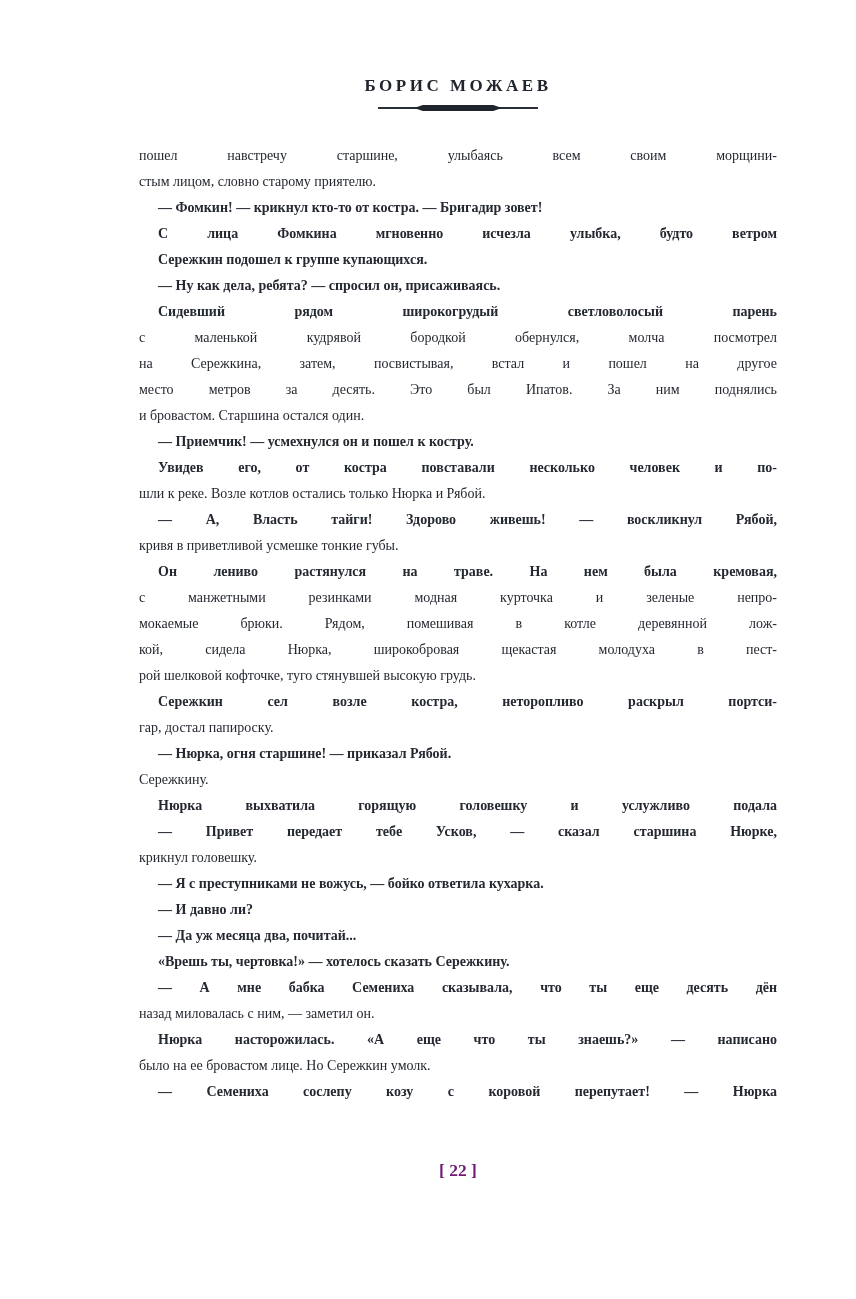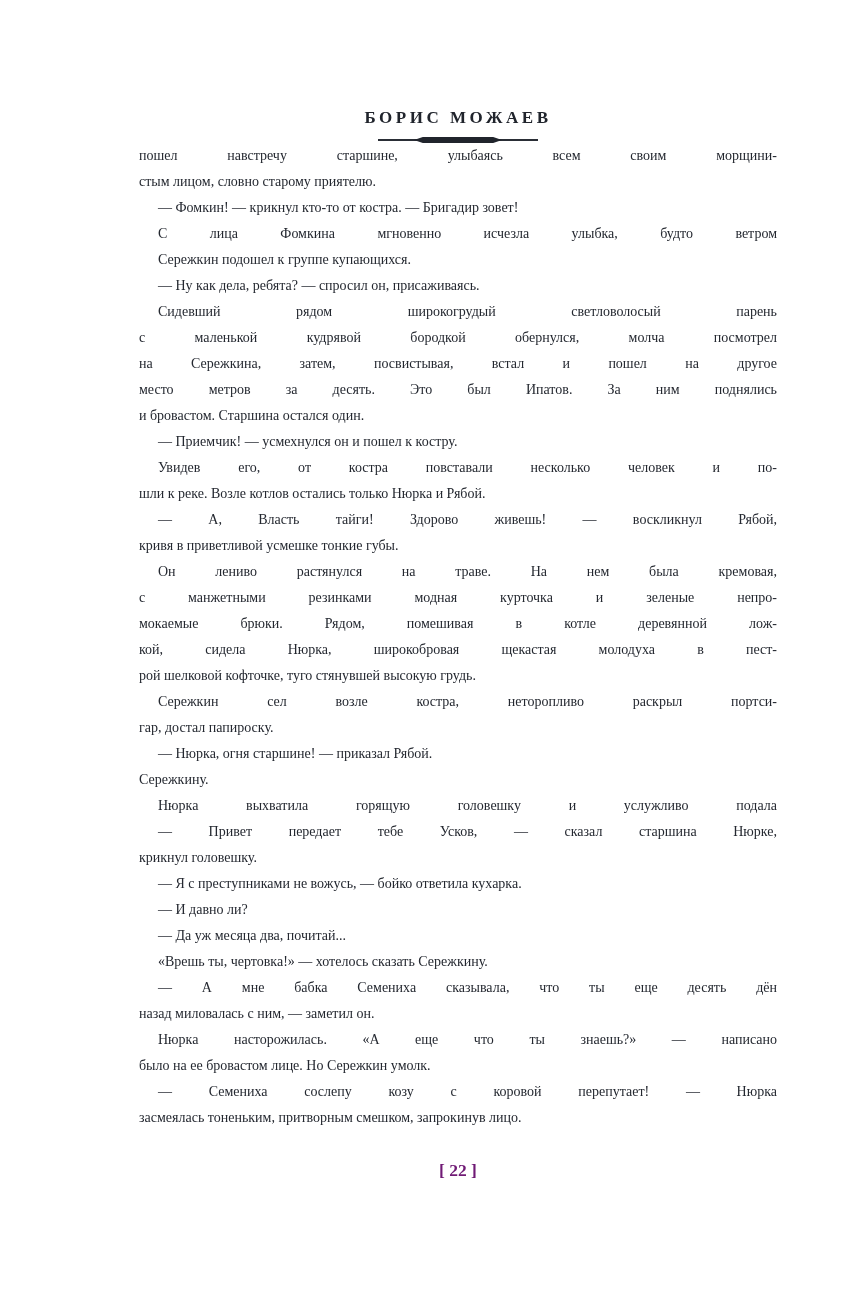--- a/index.html
+++ b/index.html
@@ -14,21 +14,21 @@
     overflow: hidden;
     font-family: "Liberation Serif", "DejaVu Serif", serif;
     color: #242830;
   }
   .column {
     position: absolute;
     left: 139px;
     width: 638px;
   }
   .page-header {
-    top: 108px;
+    top: 76px;
     text-align: center;
   }
   .author-title {
     font-size: 17px;
     font-weight: bold;
     letter-spacing: 3.5px;
     color: #20242c;
     white-space: nowrap;
   }
   .divider-rule {
@@ -63,20 +63,21 @@
     text-align: justify;
     text-align-last: justify;
     height: 26px;
     overflow: visible;
   }
   .para .line.last {
     text-align-last: left;
   }
   .para .line.indent {
     text-indent: 19px;
+    font-weight: bold;
   }
   .page-number {
     top: 1160px;
     text-align: center;
     font-size: 17.5px;
     font-weight: bold;
     color: #701a75;
   }
 </style>
 </head>
@@ -162,17 +163,16 @@
     <div class="para">
       <div class="line indent">— А мне бабка Семениха сказывала, что ты еще десять дён</div>
       <div class="line last">назад миловалась с ним, — заметил он.</div>
     </div>
     <div class="para">
       <div class="line indent">Нюрка насторожилась. «А еще что ты знаешь?» — написано</div>
       <div class="line last">было на ее бровастом лице. Но Сережкин умолк.</div>
     </div>
     <div class="para">
       <div class="line indent">— Семениха сослепу козу с коровой перепутает! — Нюрка</div>
-      <div class="line last">засмеялась тоненьким, притворным смешком, запрокинув лицо.</div>
     </div>
   </div>
 
 <div class="column page-number">[ 22 ]</div>
 
 </body></html>

